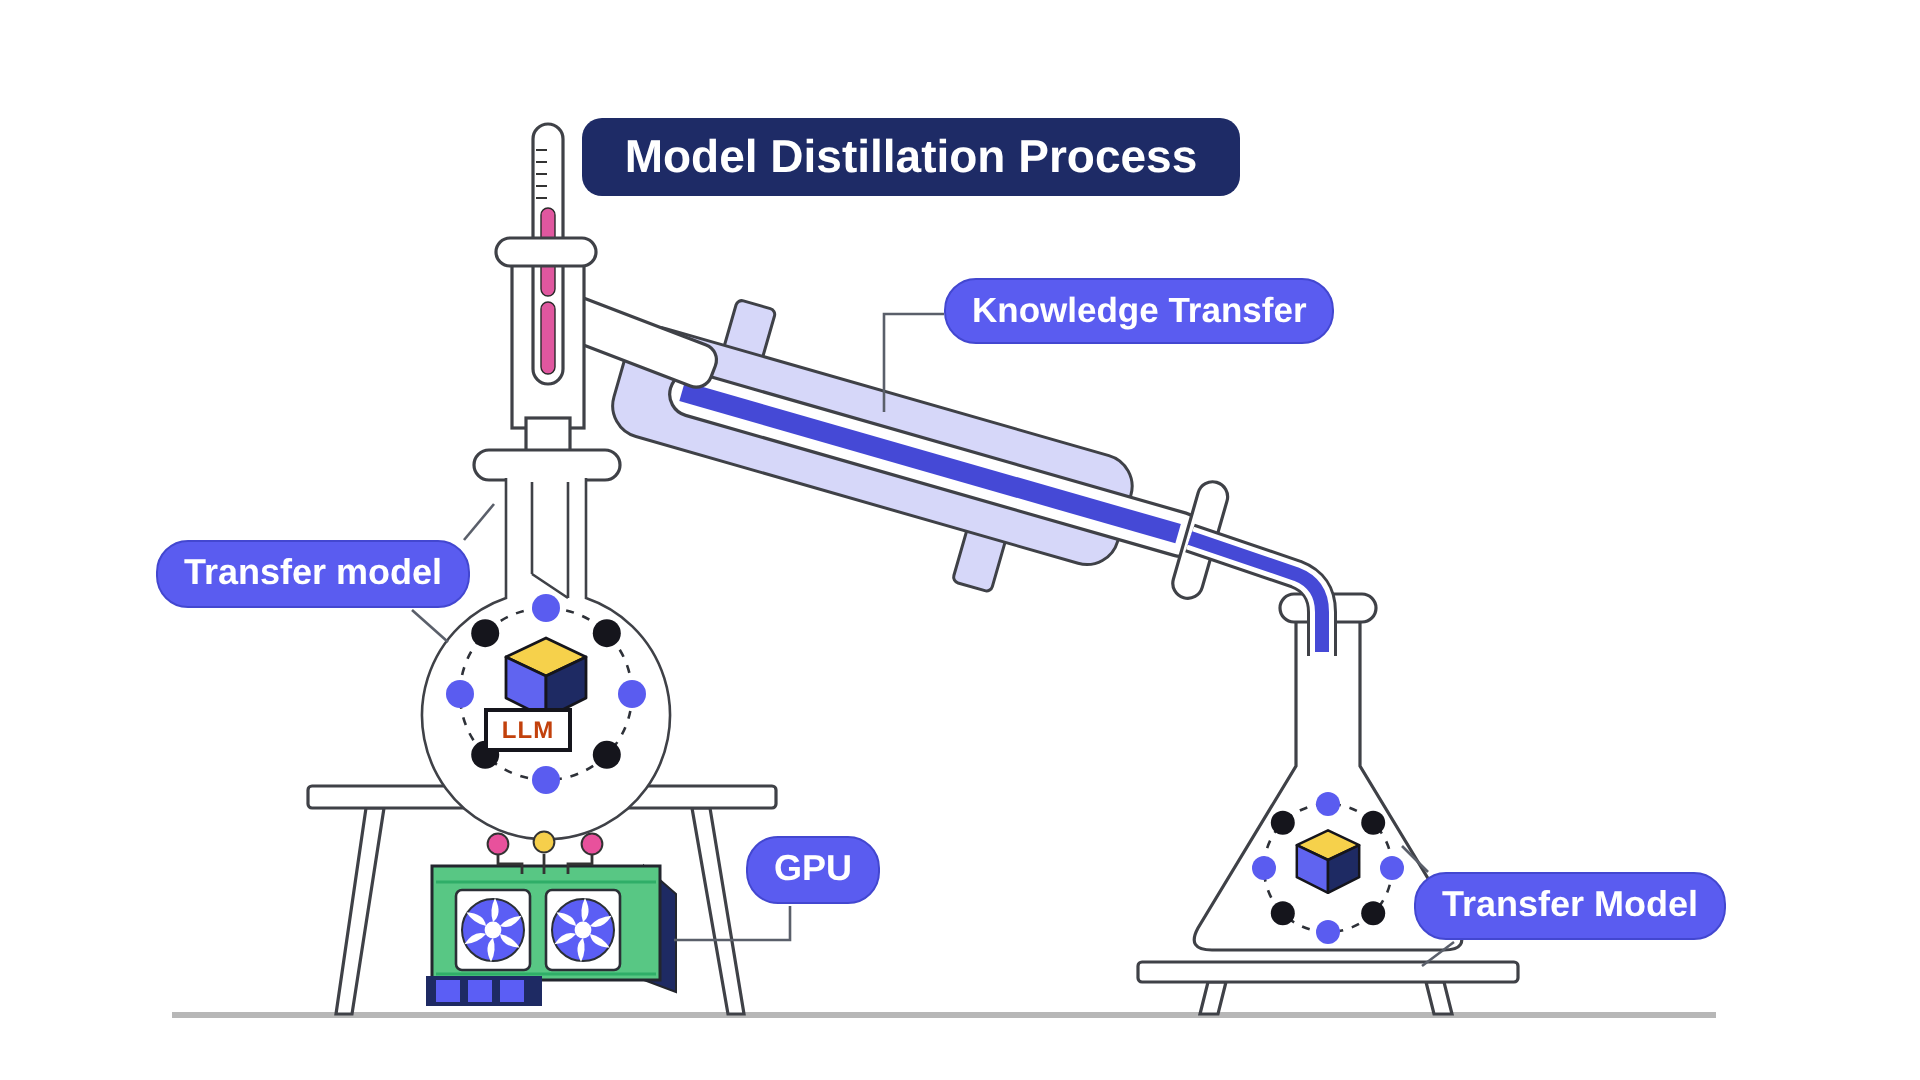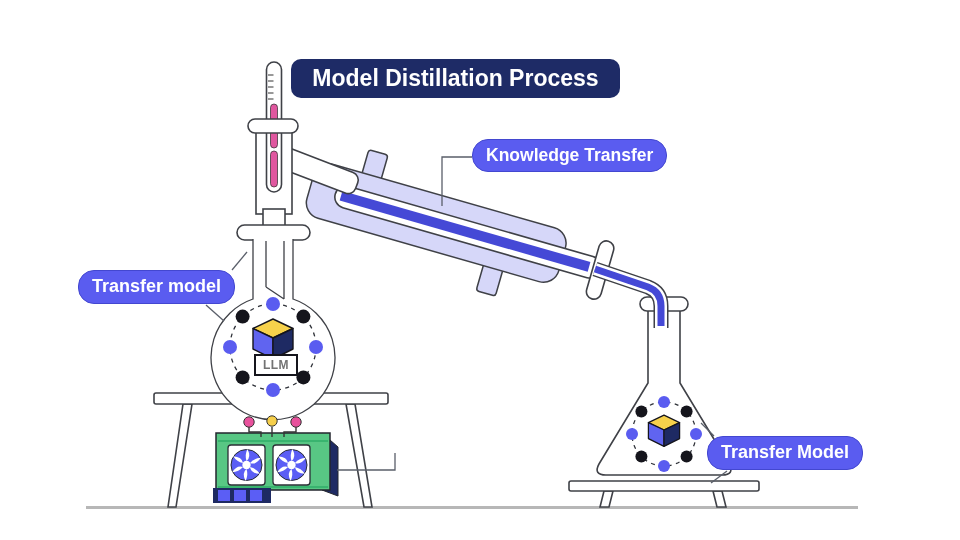--- a/index.html
+++ b/index.html
@@ -5,22 +5,22 @@
   html,body{margin:0;padding:0;background:#fff;}
   #stage{position:relative;width:960px;height:540px;background:#fff;overflow:hidden;
          font-family:"Liberation Sans",sans-serif;}
   #art{position:absolute;left:0;top:0;}
   .label{position:absolute;background:var(--label-bg);color:#fff;font-weight:700;
          font-size:18px;line-height:1.2;padding:5px 13px;border-radius:16px;
          border:1px solid #4347d0;white-space:nowrap;}
   .title{position:absolute;left:291px;top:39px;width:329px;height:39px;
          background:var(--title-bg);color:#fff;font-weight:700;font-size:23px;
          border-radius:10px;display:flex;align-items:center;justify-content:center;margin-top:20px;}
-  .llm-tag{position:absolute;left:254px;top:354px;width:40px;height:18px;background:#fff;
-         border:2px solid #15151c;color:#737373;font-size:12px;font-weight:700;
+  .llm-tag{position:absolute;left:242px;top:354px;width:40px;height:18px;background:#fff;
+         border:2px solid #15151c;color:#c2410c;font-size:12px;font-weight:700;
          display:flex;align-items:center;justify-content:center;letter-spacing:.5px;}
   .fw{fill:#fff;stroke:var(--outline);stroke-width:1.6;}
   .lav{fill:var(--condenser-jacket);stroke:var(--outline);stroke-width:1.5;}
   .ln{stroke:var(--outline);stroke-width:1.3;fill:none;}
   .conn{stroke:#5a5f6a;stroke-width:1.3;fill:none;}
   .dash{fill:none;stroke:#2e3138;stroke-width:1.3;stroke-dasharray:4 4.5;}
   .dotp{fill:var(--label-bg);}
   .dotk{fill:#15151c;}
 </style>
 </head>
@@ -176,16 +176,17 @@
     <path d="M206,305 L224,321"></path>
     <path d="M337,470 H395 V453"></path>
     <path d="M714,436 L701,423"></path>
     <path d="M727,471 L711,483"></path>
   </g>
 </svg>
 
   <div class="title">Model Distillation Process</div>
   <div class="label" style="left:472px;top:139px;font-size:17.5px">Knowledge Transfer</div>
   <div class="label" style="left:78px;top:270px">Transfer model</div>
+  <div class="label" style="left:373px;top:418px">GPU</div>
   <div class="label" style="left:707px;top:436px">Transfer Model</div>
   <div class="llm-tag">LLM</div>
 
 </div>
 
 </body></html>

